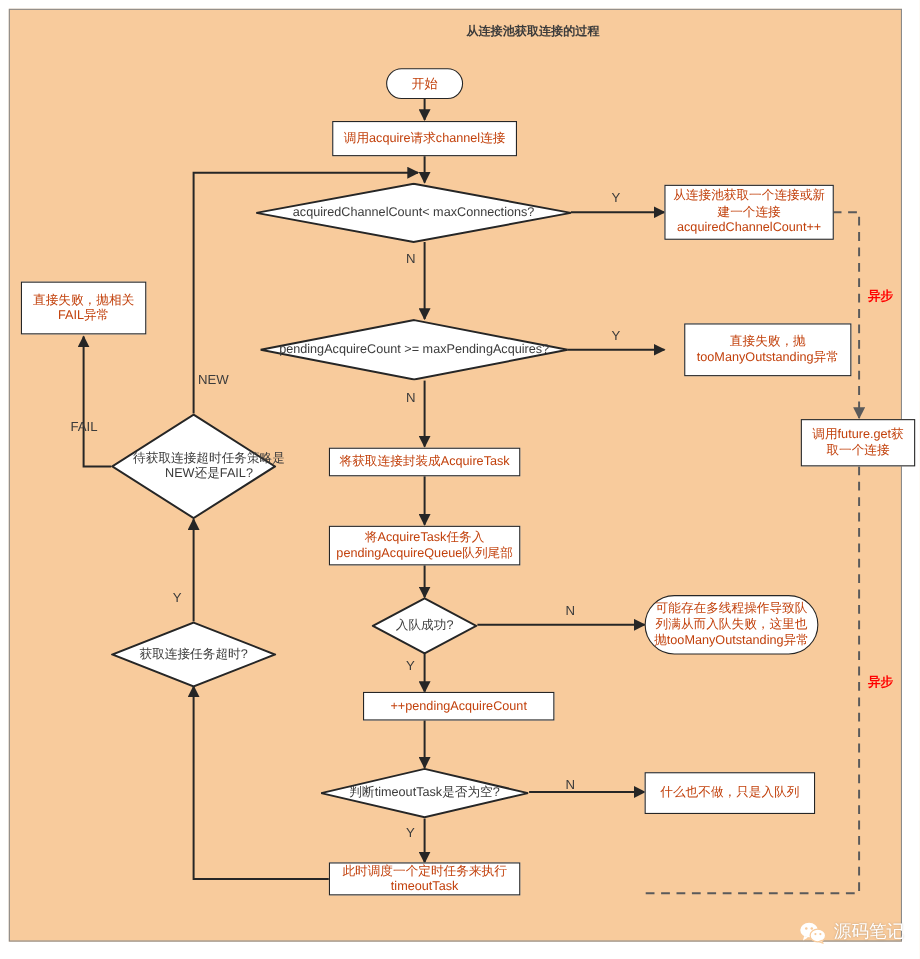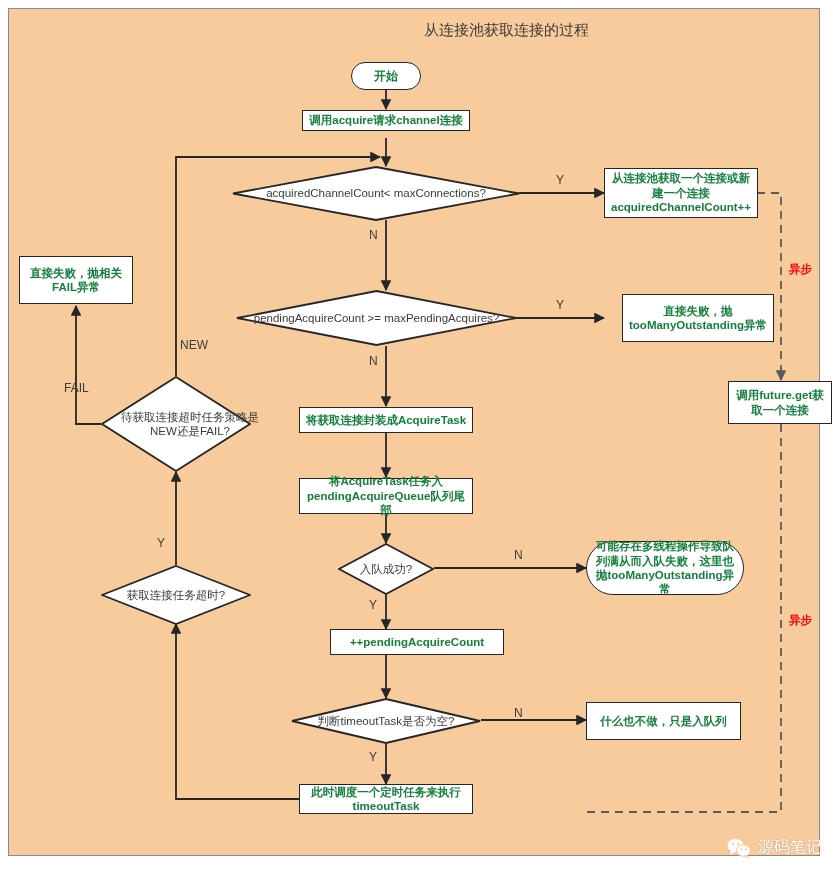--- a/index.html
+++ b/index.html
@@ -16,24 +16,23 @@
     background:#f8cb9c;
     border:1px solid #8a8a8a;
     box-sizing:border-box;
   }
   #svg-layer{position:absolute;left:0;top:0;width:836px;height:872px;}
   .node{
     position:absolute;
     box-sizing:border-box;
     display:flex;align-items:center;justify-content:center;
     text-align:center;
-    color:#15803d;
+    color:#c2410c;
     background:#ffffff;
     line-height:1.25;
-    font-weight:bold;
   }
   .rect{
     border:1.6px solid #262626;
     font-size:11.5px;
     padding:2px 4px;
   }
   .term{
     border:1.6px solid #262626;
     border-radius:16px;
     font-size:12px;
@@ -48,21 +47,21 @@
   .edge-label{
     position:absolute;font-size:12px;color:#3b3b3b;
     white-space:nowrap;
   }
   .async-label{
     position:absolute;font-size:11.5px;color:#ff0000;font-weight:bold;
     white-space:nowrap;
   }
   #title{
     position:absolute;
-    font-size:15px;font-weight:normal;color:#3b3b3b;
+    font-size:11px;font-weight:bold;color:#3b3b3b;
     white-space:nowrap;
   }
   #watermark{
     position:absolute;right:14px;bottom:14px;
     display:flex;align-items:center;gap:7px;
     color:#ffffff;font-size:16px;
     text-shadow:0 0 2px rgba(0,0,0,.25);
   }
   #watermark .wc{display:block;}
 </style>
@@ -121,21 +120,21 @@
     <g stroke="#5a5a5a" stroke-width="1.8" fill="none" stroke-dasharray="8 6">
       <path d="M 757 193 L 781 193 L 781 380" marker-end="url(#arrow-d)"></path>
       <path d="M 781 424 L 781 812 L 586 812"></path>
     </g>
   </svg>
 
   <div id="title" style="left:424px;top:21px;">从连接池获取连接的过程</div>
 
   <div class="node term" style="left:351px;top:62px;width:70px;height:28px;">开始</div>
 
-  <div class="node rect" style="left:302px;top:110px;width:168px;height:21px;">调用acquire请求channel连接</div>
+  <div class="node rect" style="left:302px;top:110px;width:168px;height:32px;">调用acquire请求channel连接</div>
 
   <div class="diamond-wrap" style="left:232px;top:166px;width:288px;height:55px;">
     <svg width="288" height="55">
       <polygon points="144,1 287,27.5 144,54 1,27.5" fill="#ffffff" stroke="#262626" stroke-width="1.8"></polygon>
     </svg>
     <div class="lbl">acquiredChannelCount&lt; maxConnections?</div>
   </div>
 
   <div class="node rect" style="left:604px;top:168px;width:154px;height:50px;white-space:pre-line;">从连接池获取一个连接或新建一个连接
 acquiredChannelCount++</div>

